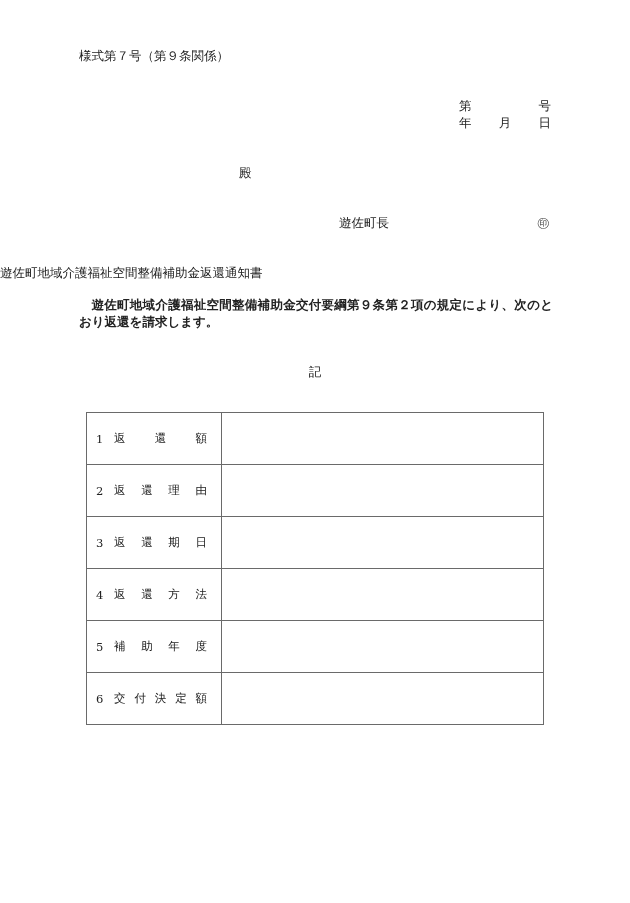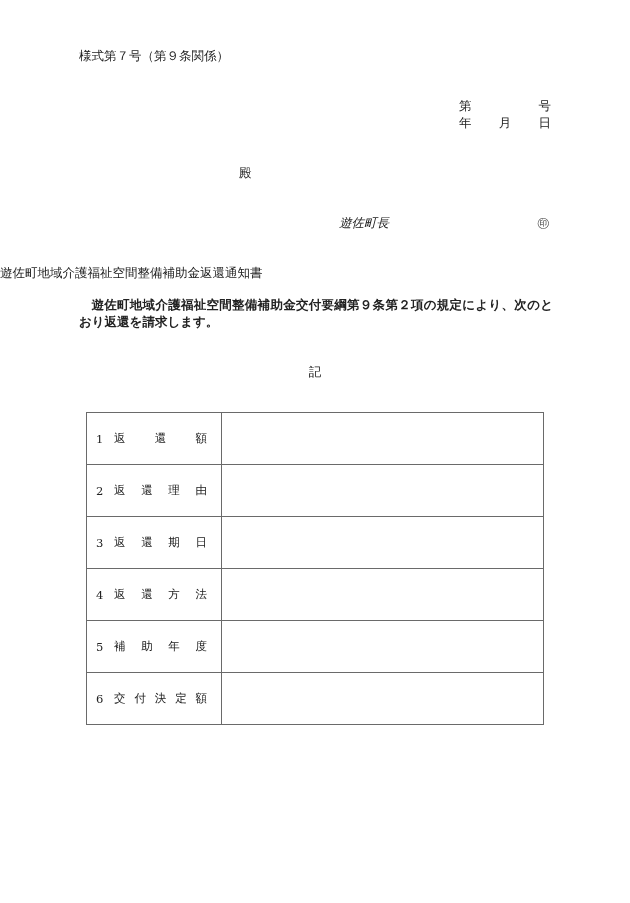--- a/index.html
+++ b/index.html
@@ -7,21 +7,21 @@
     width: 630px; height: 903px; position: relative; overflow: hidden;
     font-family: "DejaVu Serif", "Liberation Serif", serif;
     color: #222222;
   }
   .abs { position: absolute; white-space: nowrap; }
   .t13 { font-size: 12.5px; }
   #form-number { left: 79px; top: 48px; }
   #num-line { left: 459px; top: 98px; width: 92px; display: flex; justify-content: space-between; }
   #date-line { left: 459px; top: 115px; width: 92px; display: flex; justify-content: space-between; }
   #addressee { left: 239px; top: 165px; }
-  #issuer { left: 339px; top: 215px; font-style: italic; }
+  #issuer { left: 339px; top: 215px; }
   #seal { left: 537px; top: 215px; }
   #doc-title { left: 0; width: 630px; top: 265px; text-align: left; }
   #body-text {
     left: 79px; top: 296px; width: 474px; white-space: normal;
     line-height: 17px; text-indent: 12.5px; text-align: justify; font-weight: bold;
   }
   #ki { left: 0; width: 630px; top: 364px; text-align: center; }
   #detail-table {
     position: absolute; left: 86px; top: 412px; width: 458px;
     border-collapse: collapse; table-layout: fixed;

